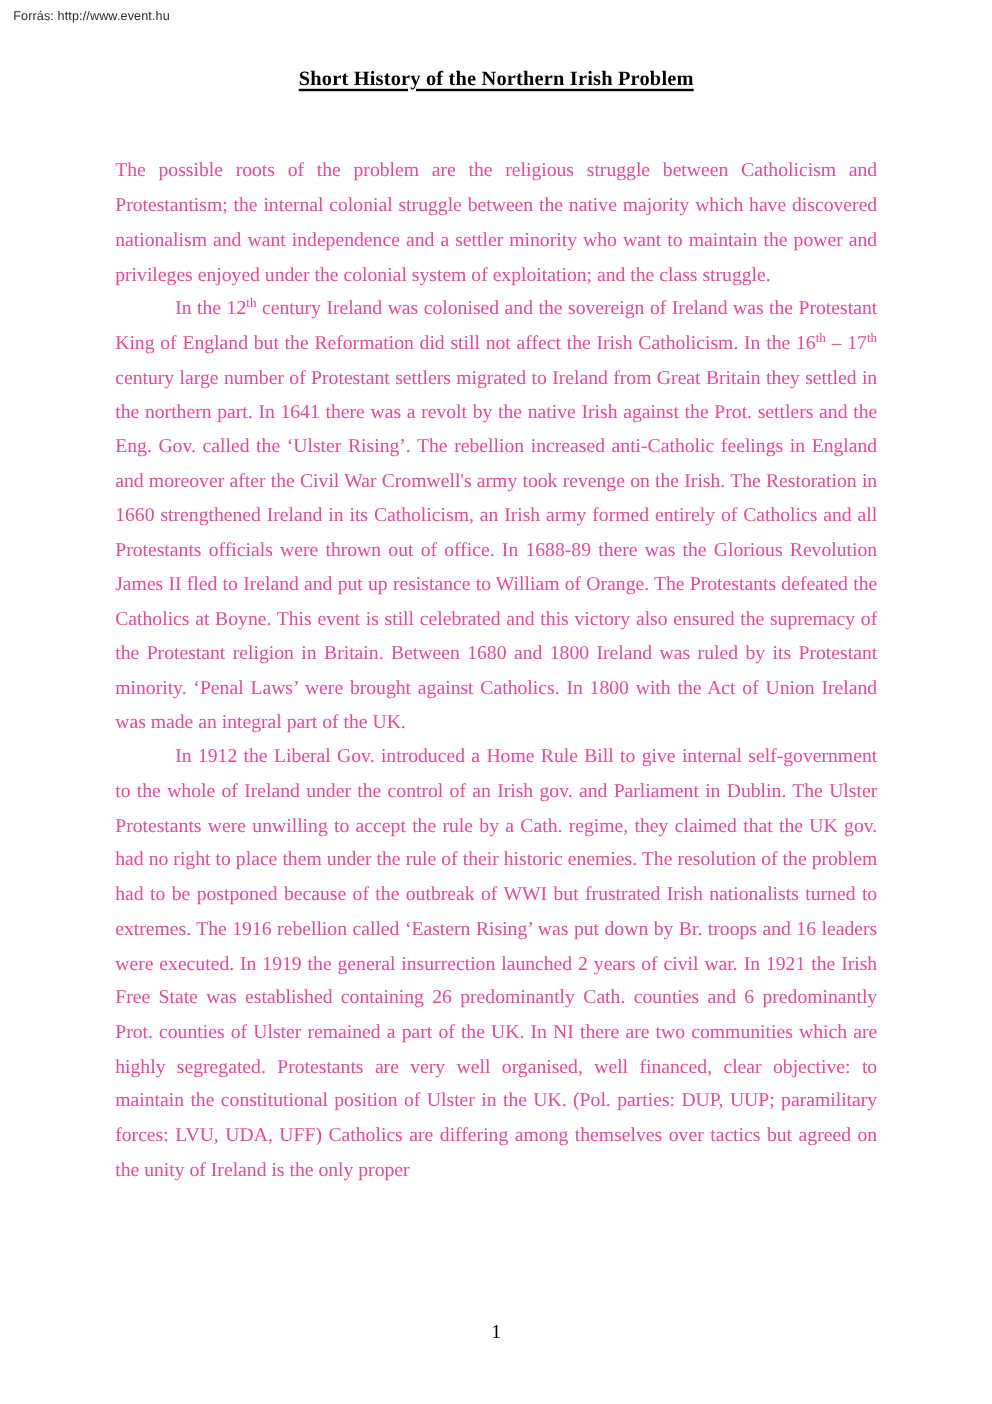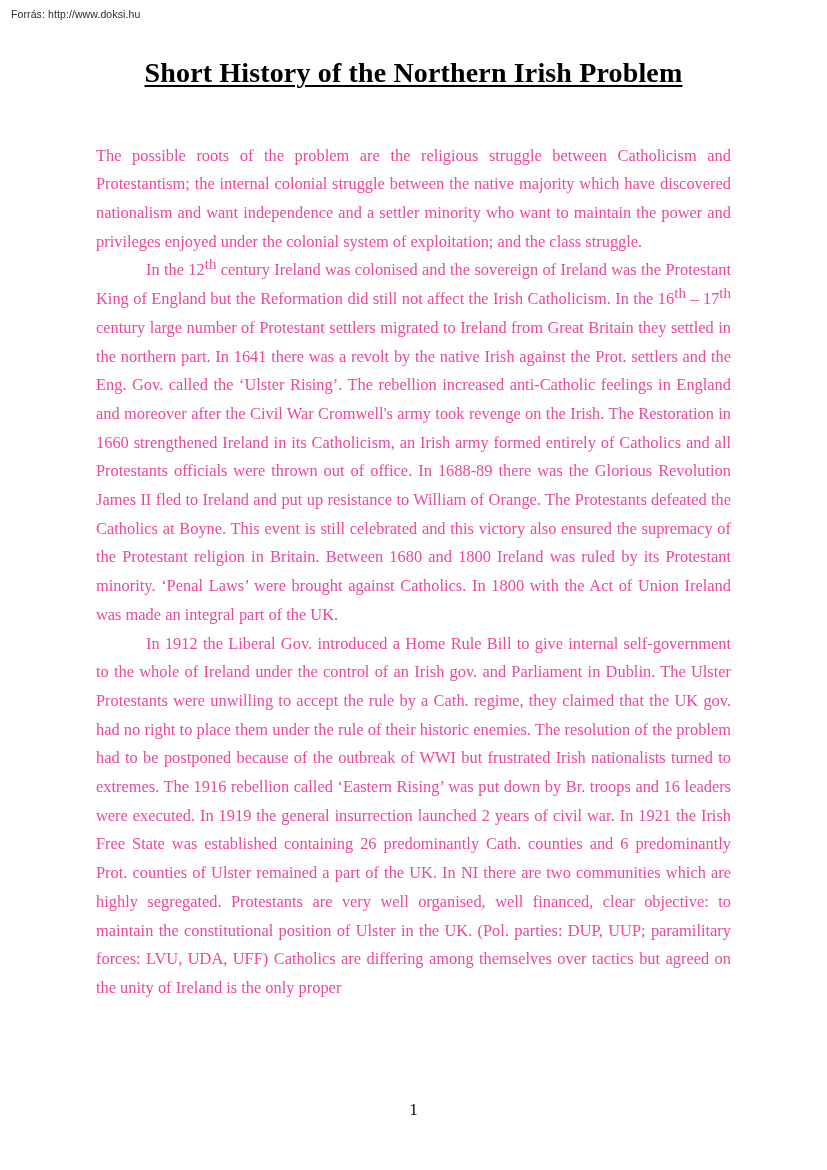--- a/index.html
+++ b/index.html
@@ -28,21 +28,21 @@
     white-space: nowrap;
   }
   .doc-body {
     position: absolute;
     left: 96px;
     top: 56px;
     width: 635px;
   }
   .doc-title {
     font-family: "Liberation Serif", "DejaVu Serif", serif;
-    font-size: 28px;
+    font-size: 17px;
     font-weight: bold;
     text-align: center;
     color: #000000;
     margin: 0;
     padding: 0;
     line-height: 1.2;
     letter-spacing: 0.15px;
   }
   .doc-title .ul {
     text-decoration: underline;
@@ -61,41 +61,41 @@
     -webkit-hyphens: none;
     hyphens: none;
   }
   .para.first {
     margin-top: 52px;
   }
   .para.indent {
     text-indent: 50px;
   }
   .para sup {
-    font-size: 15px;
+    font-size: 11px;
     vertical-align: 6.4px;
     line-height: 0;
   }
   .page-number {
     position: absolute;
     left: 0;
     right: 0;
     top: 1100px;
     text-align: center;
     font-family: "Liberation Serif", "DejaVu Serif", serif;
     font-size: 16.4px;
     color: #000000;
   }
 </style>
 </head>
 <body>
 
 <div class="page">
 
-  <div class="source-stamp">Forrás: http://www.doksi.hu</div>
+  <div class="source-stamp">Forrás: http://www.event.hu</div>
 
   <div class="doc-body">
 
     <h1 class="doc-title"><span class="ul">Short History of the Northern Irish Problem</span></h1>
 
     <p class="para first">The possible roots of the problem are the religious struggle between Catholicism and Protestantism; the internal colonial struggle between the native majority which have discovered nationalism and want independence and a settler minority who want to maintain the power and privileges enjoyed under the colonial system of exploitation; and the class struggle.</p>
 
     <p class="para indent" id="para-colonisation">In the 12<sup>th</sup> century Ireland was colonised and the sovereign of Ireland was the Protestant King of England but the Reformation did still not affect the Irish Catholicism. In the 16<sup>th</sup> – 17<sup>th</sup> century large number of Protestant settlers migrated to Ireland from Great Britain they settled in the northern part. In 1641 there was a revolt by the native Irish against the Prot. settlers and the Eng. Gov. called the ‘Ulster Rising’. The rebellion increased anti-Catholic feelings in England and moreover after the Civil War Cromwell's army took revenge on the Irish. The Restoration in 1660 strengthened Ireland in its Catholicism, an Irish army formed entirely of Catholics and all Protestants officials were thrown out of office. In 1688-89 there was the Glorious Revolution James II fled to Ireland and put up resistance to William of Orange. The Protestants defeated the Catholics at Boyne. This event is still celebrated and this victory also ensured the supremacy of the Protestant religion in Britain. Between 1680 and 1800 Ireland was ruled by its Protestant minority. ‘Penal Laws’ were brought against Catholics. In 1800 with the Act of Union Ireland was made an integral part of the UK.</p>
 
     <p class="para indent">In 1912 the Liberal Gov. introduced a Home Rule Bill to give internal self-government to the whole of Ireland under the control of an Irish gov. and Parliament in Dublin. The Ulster Protestants were unwilling to accept the rule by a Cath. regime, they claimed that the UK gov. had no right to place them under the rule of their historic enemies. The resolution of the problem had to be postponed because of the outbreak of WWI but frustrated Irish nationalists turned to extremes. The 1916 rebellion called ‘Eastern Rising’ was put down by Br. troops and 16 leaders were executed. In 1919 the general insurrection launched 2 years of civil war. In 1921 the Irish Free State was established containing 26 predominantly Cath. counties and 6 predominantly Prot. counties of Ulster remained a part of the UK. In NI there are two communities which are highly segregated. Protestants are very well organised, well financed, clear objective: to maintain the constitutional position of Ulster in the UK. (Pol. parties: DUP, UUP; paramilitary forces: LVU, UDA, UFF) Catholics are differing among themselves over tactics but agreed on the unity of Ireland is the only proper</p>

